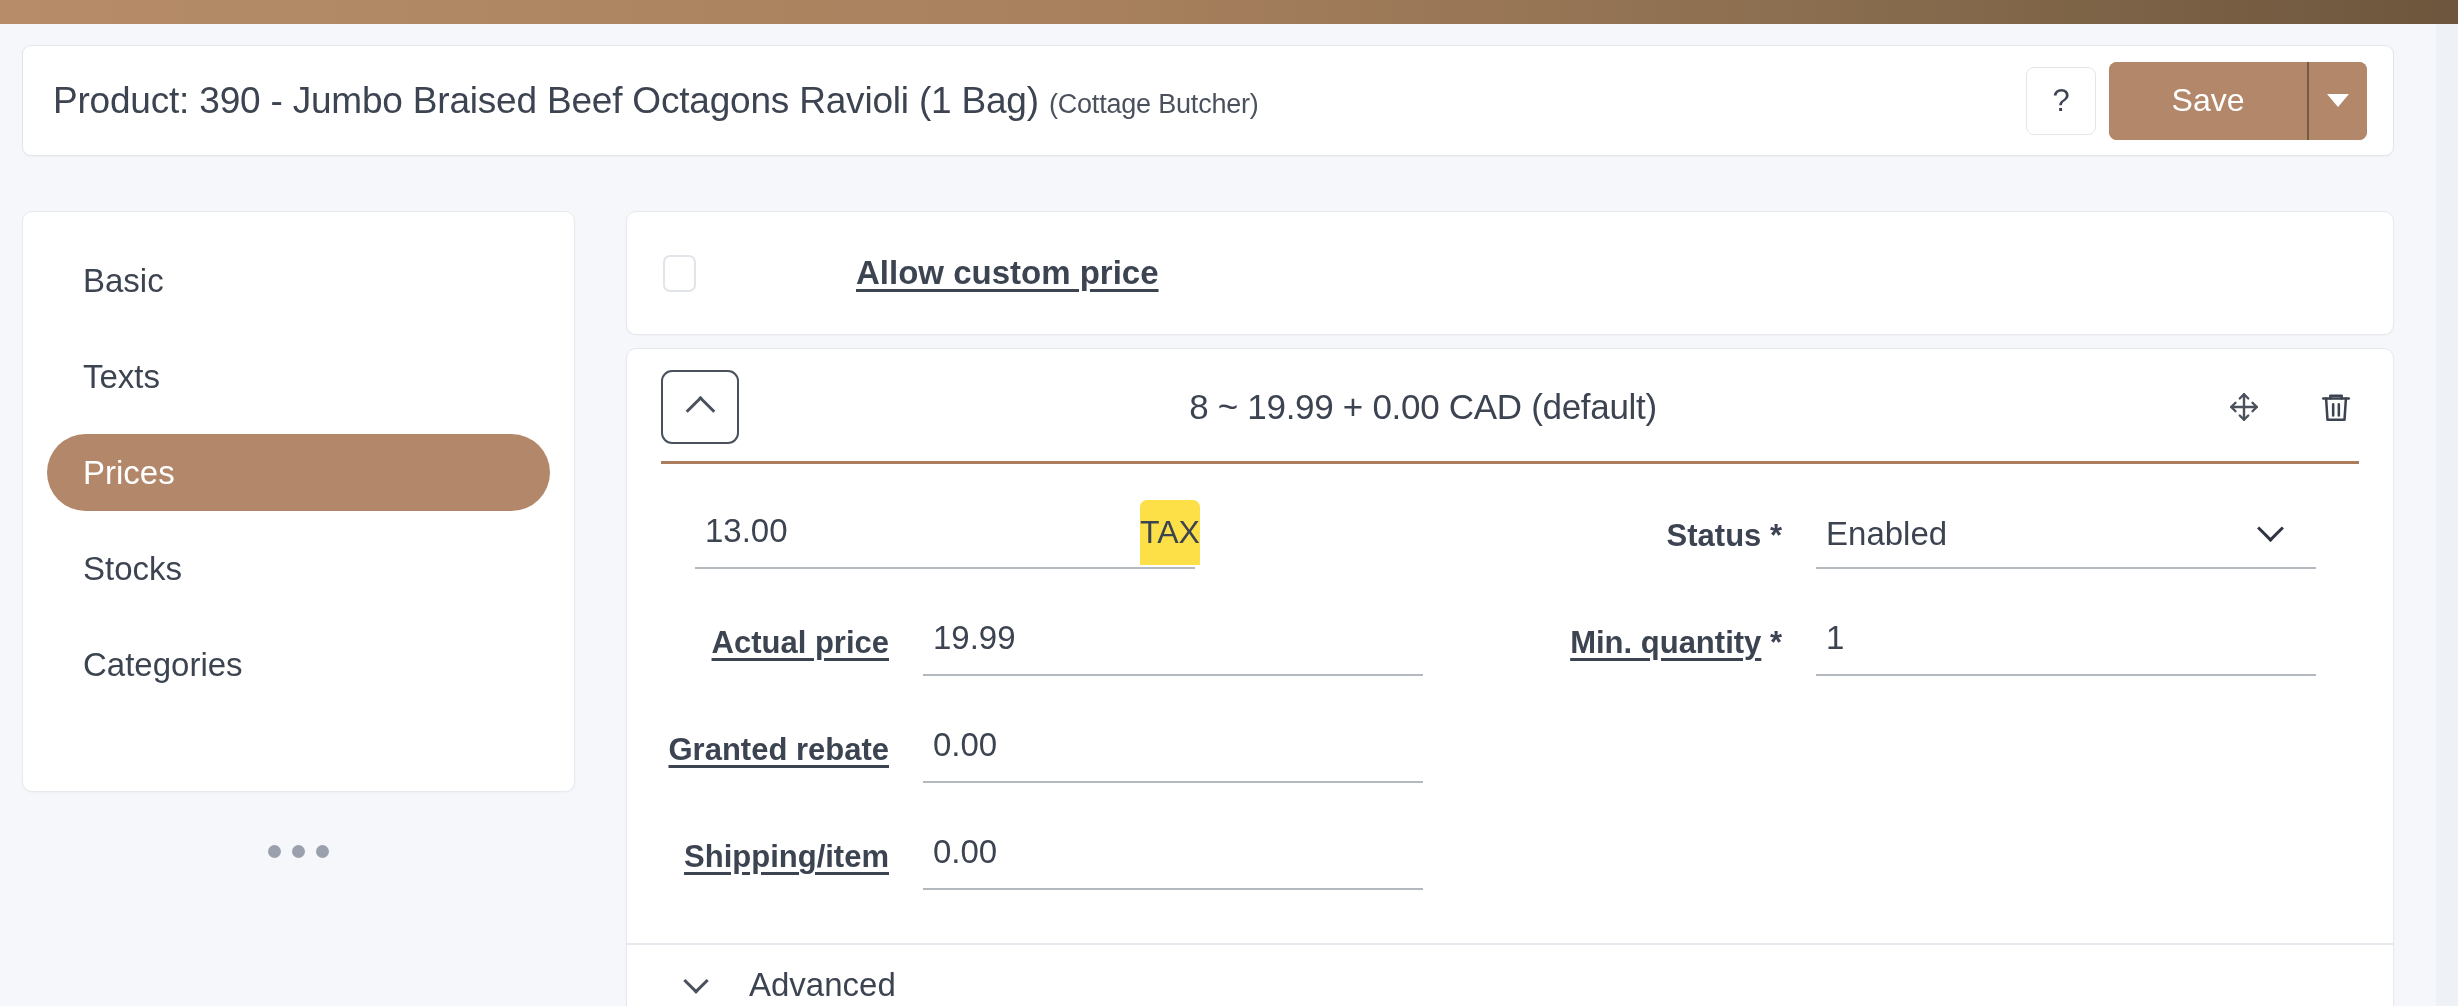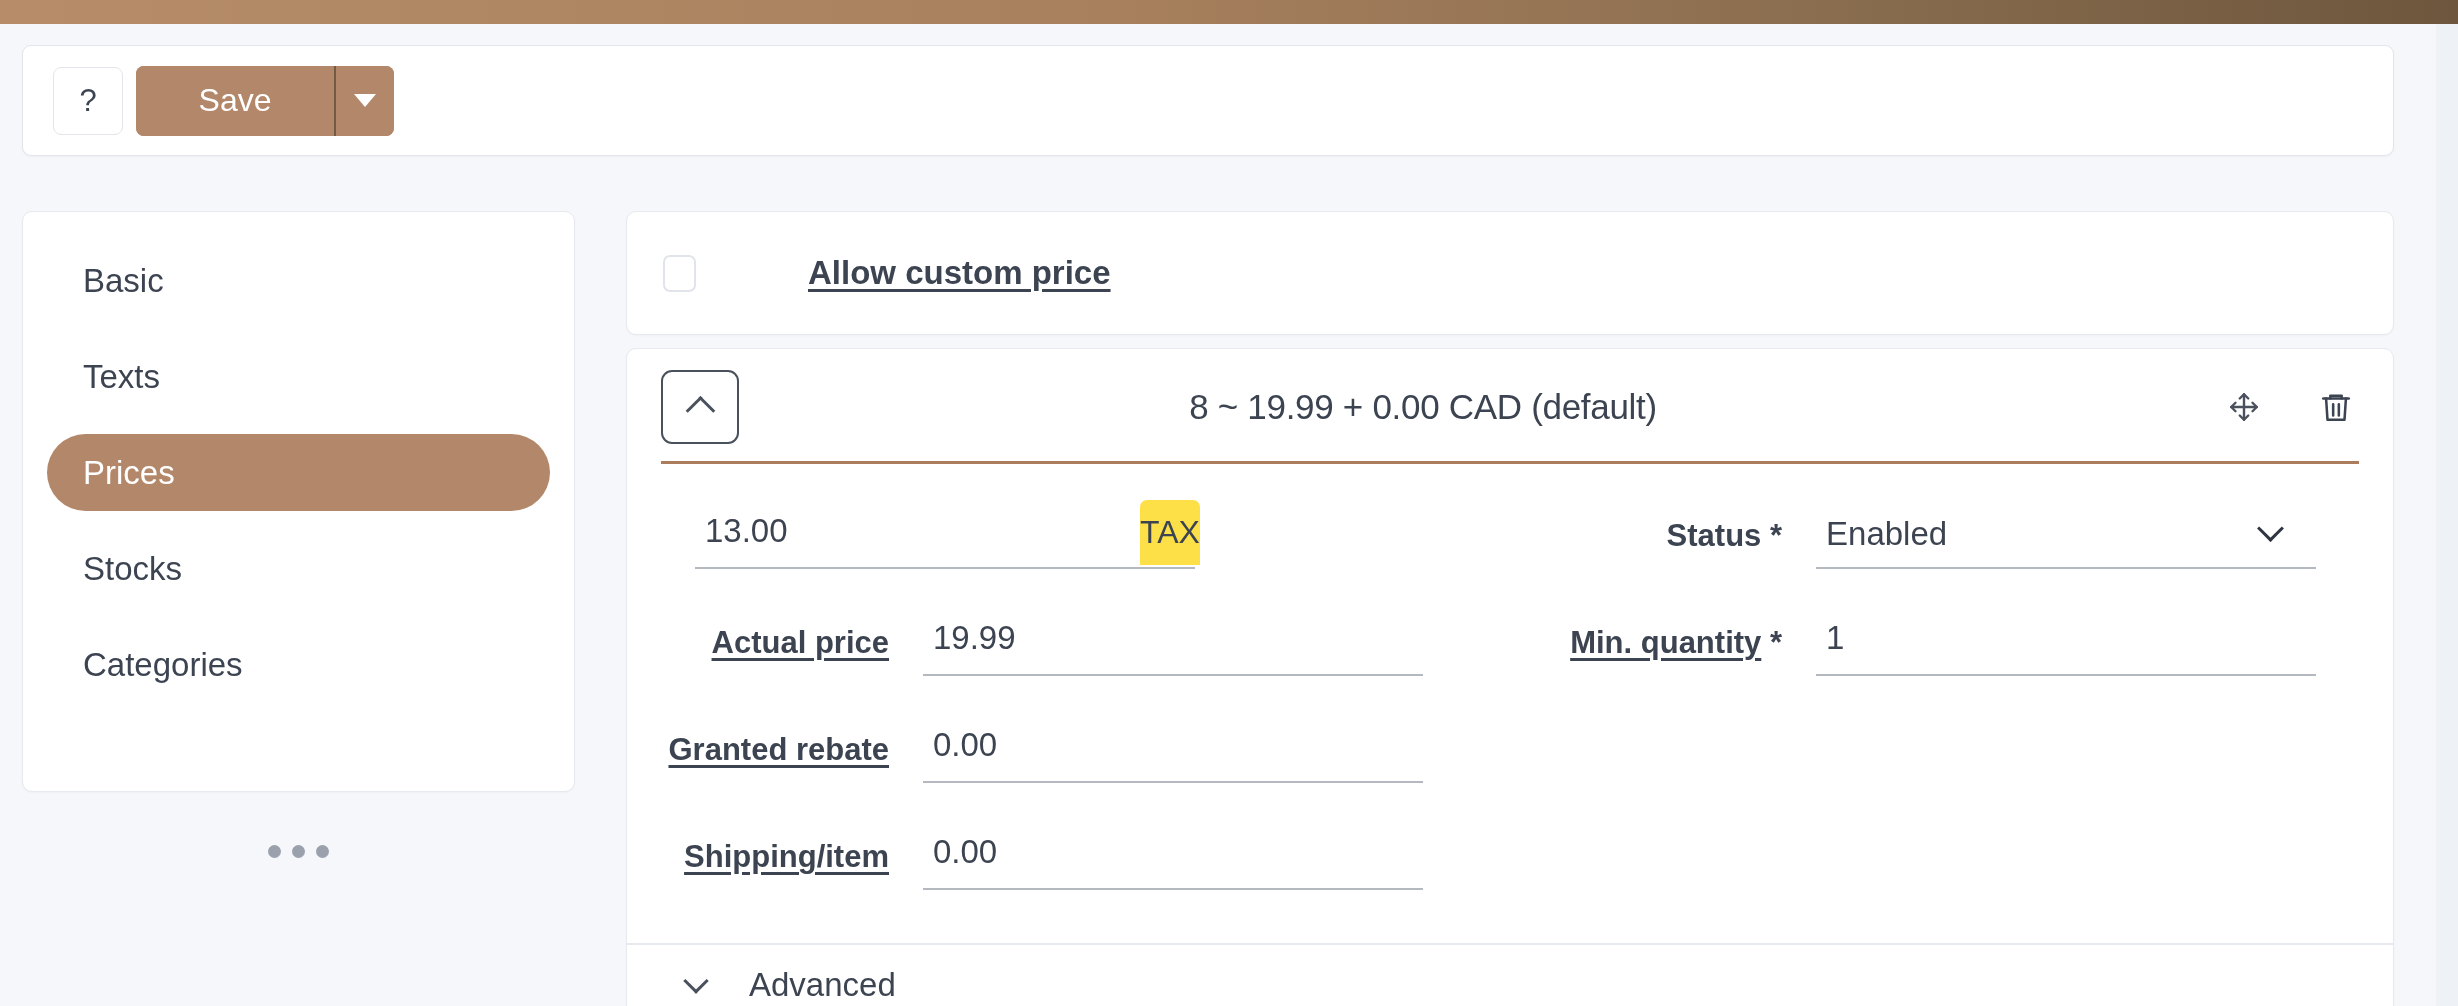--- a/index.html
+++ b/index.html
@@ -88,21 +88,21 @@
     color: #3d4451;
     cursor: pointer;
     display: flex;
     align-items: center;
     justify-content: center;
   }
 
   .save-group {
     display: flex;
     align-items: stretch;
-    height: 70px;
+    height: 78px;
     border-radius: 8px;
     overflow: hidden;
     background: #b3886a;
   }
   .btn-save {
     min-width: 198px;
     padding: 0 34px;
     background: #b3886a;
     border: none;
     color: #ffffff;
@@ -188,20 +188,21 @@
     left: 626px;
     width: 1768px;
     height: 124px;
     background: #ffffff;
     border: 1px solid #e6e9ed;
     border-radius: 10px;
     box-shadow: 0 1px 2px rgba(16,24,40,0.03);
     display: flex;
     align-items: center;
     padding-left: 36px;
+    gap: 48px;
   }
   .checkbox {
     width: 33px;
     height: 37px;
     border: 2px solid #e1e5ea;
     border-radius: 7px;
     background: #ffffff;
     cursor: pointer;
     flex: none;
   }
@@ -413,20 +414,24 @@
     height: 982px;
     background: #eef1f5;
   }
 </style>
 </head>
 <body>
 
 <div class="topbar"></div>
 
 <div class="header-card">
+  <div class="header-title">
+    <span>Product: 390 - Jumbo Braised Beef Octagons Ravioli (1 Bag)</span>
+    <span class="sub">(Cottage Butcher)</span>
+  </div>
 
   <div class="header-actions">
     <button class="btn-help">?</button>
     <div class="save-group">
       <button class="btn-save">Save</button>
       <div class="save-divider"></div>
       <button class="btn-save-caret">
         <span class="caret-down"></span>
       </button>
     </div>

